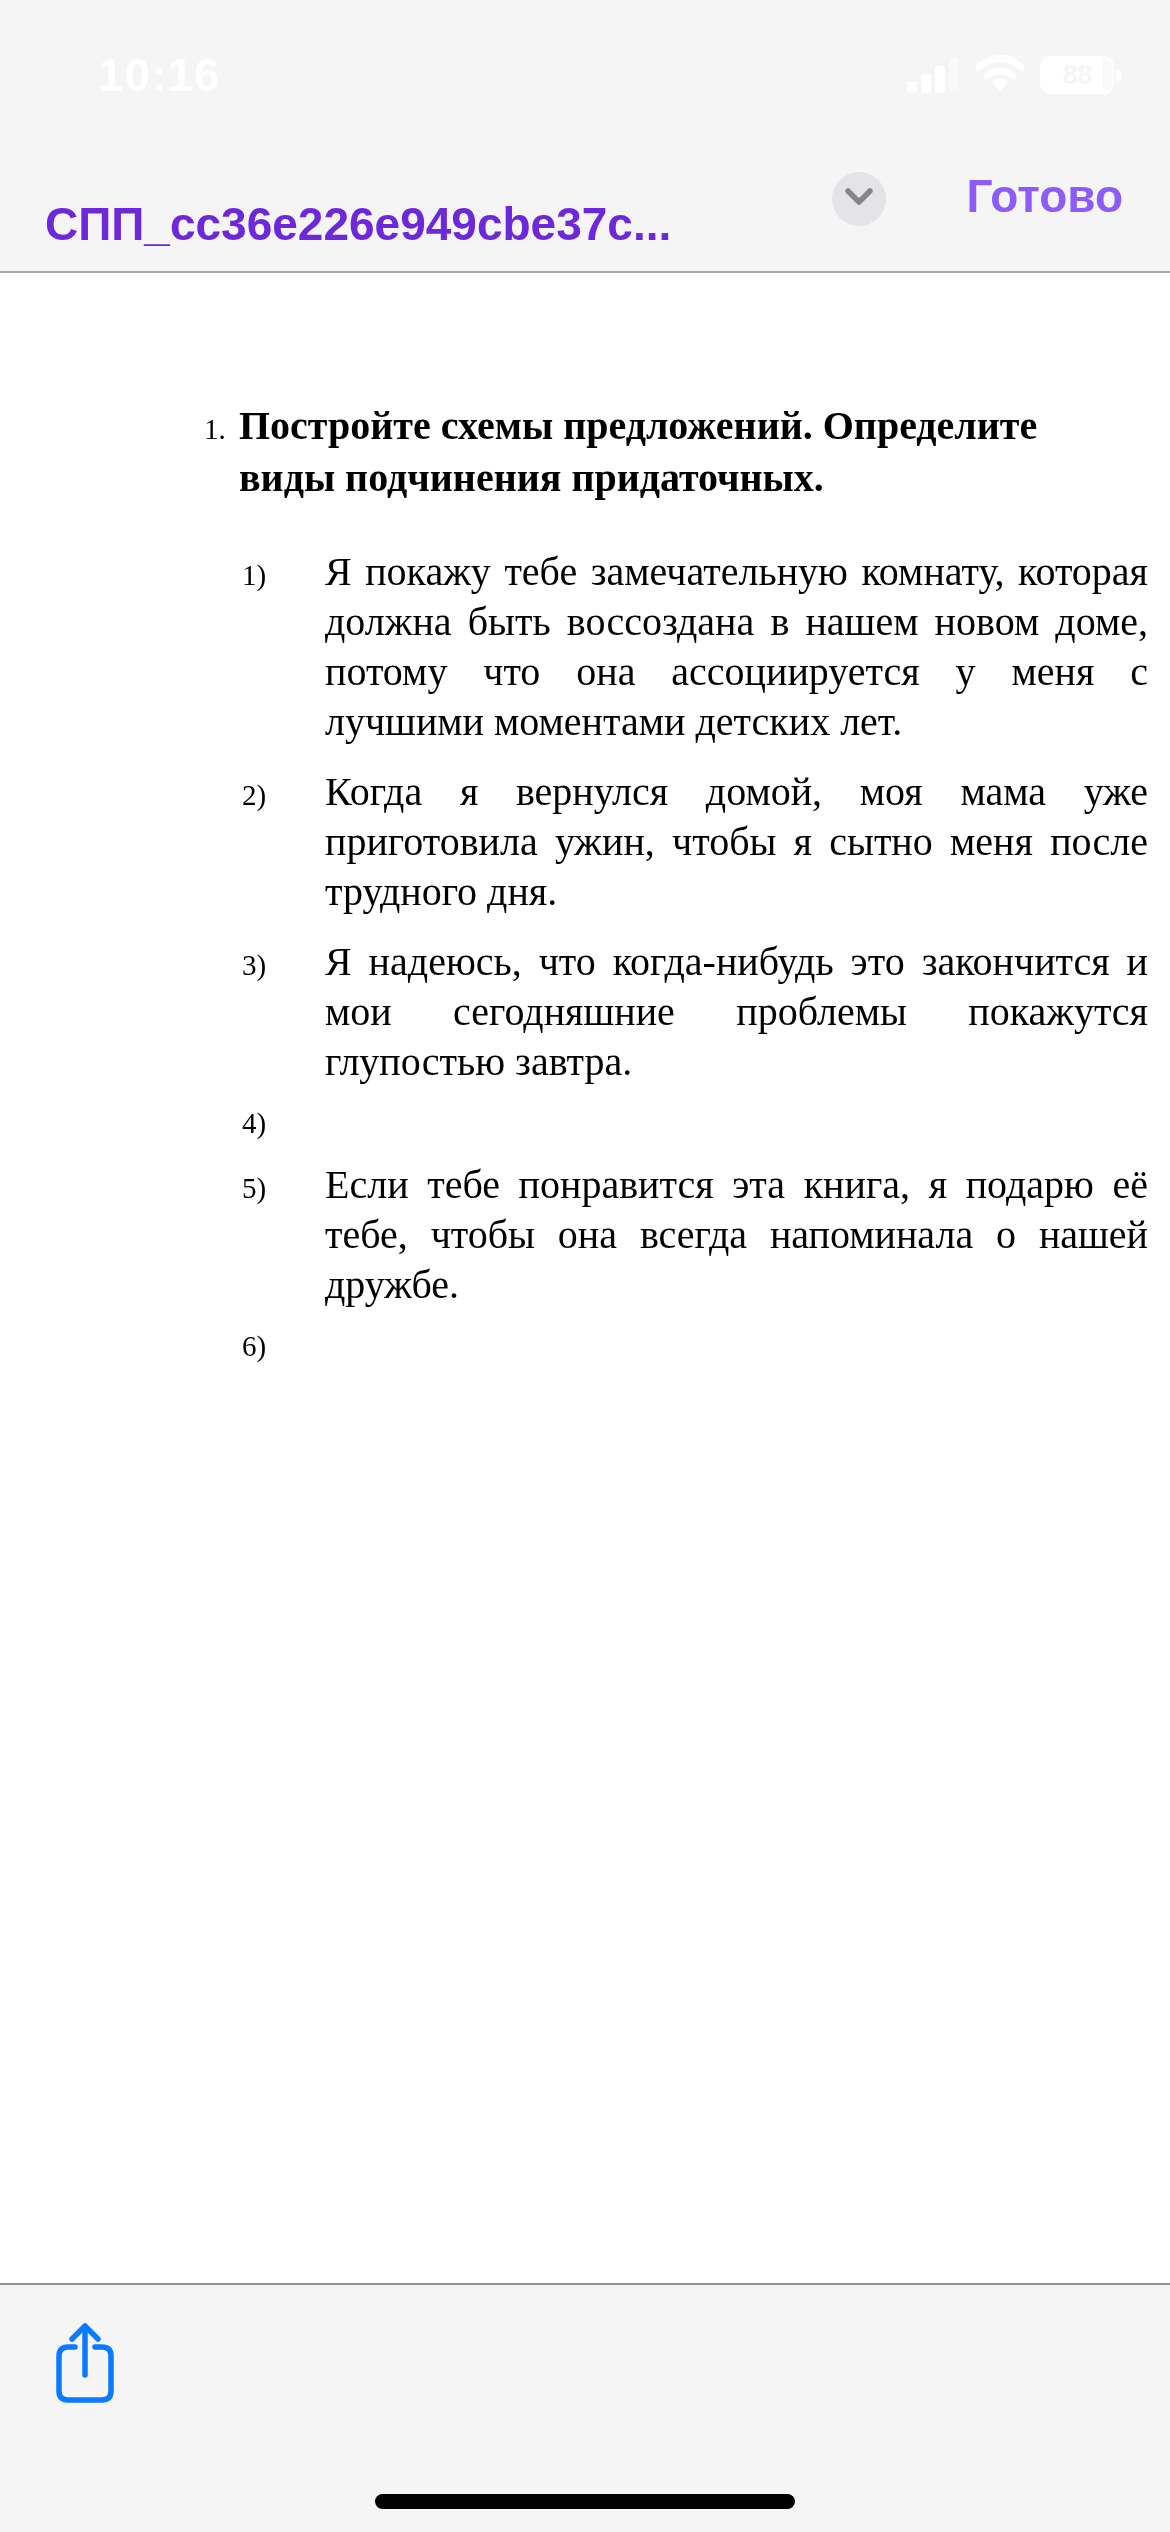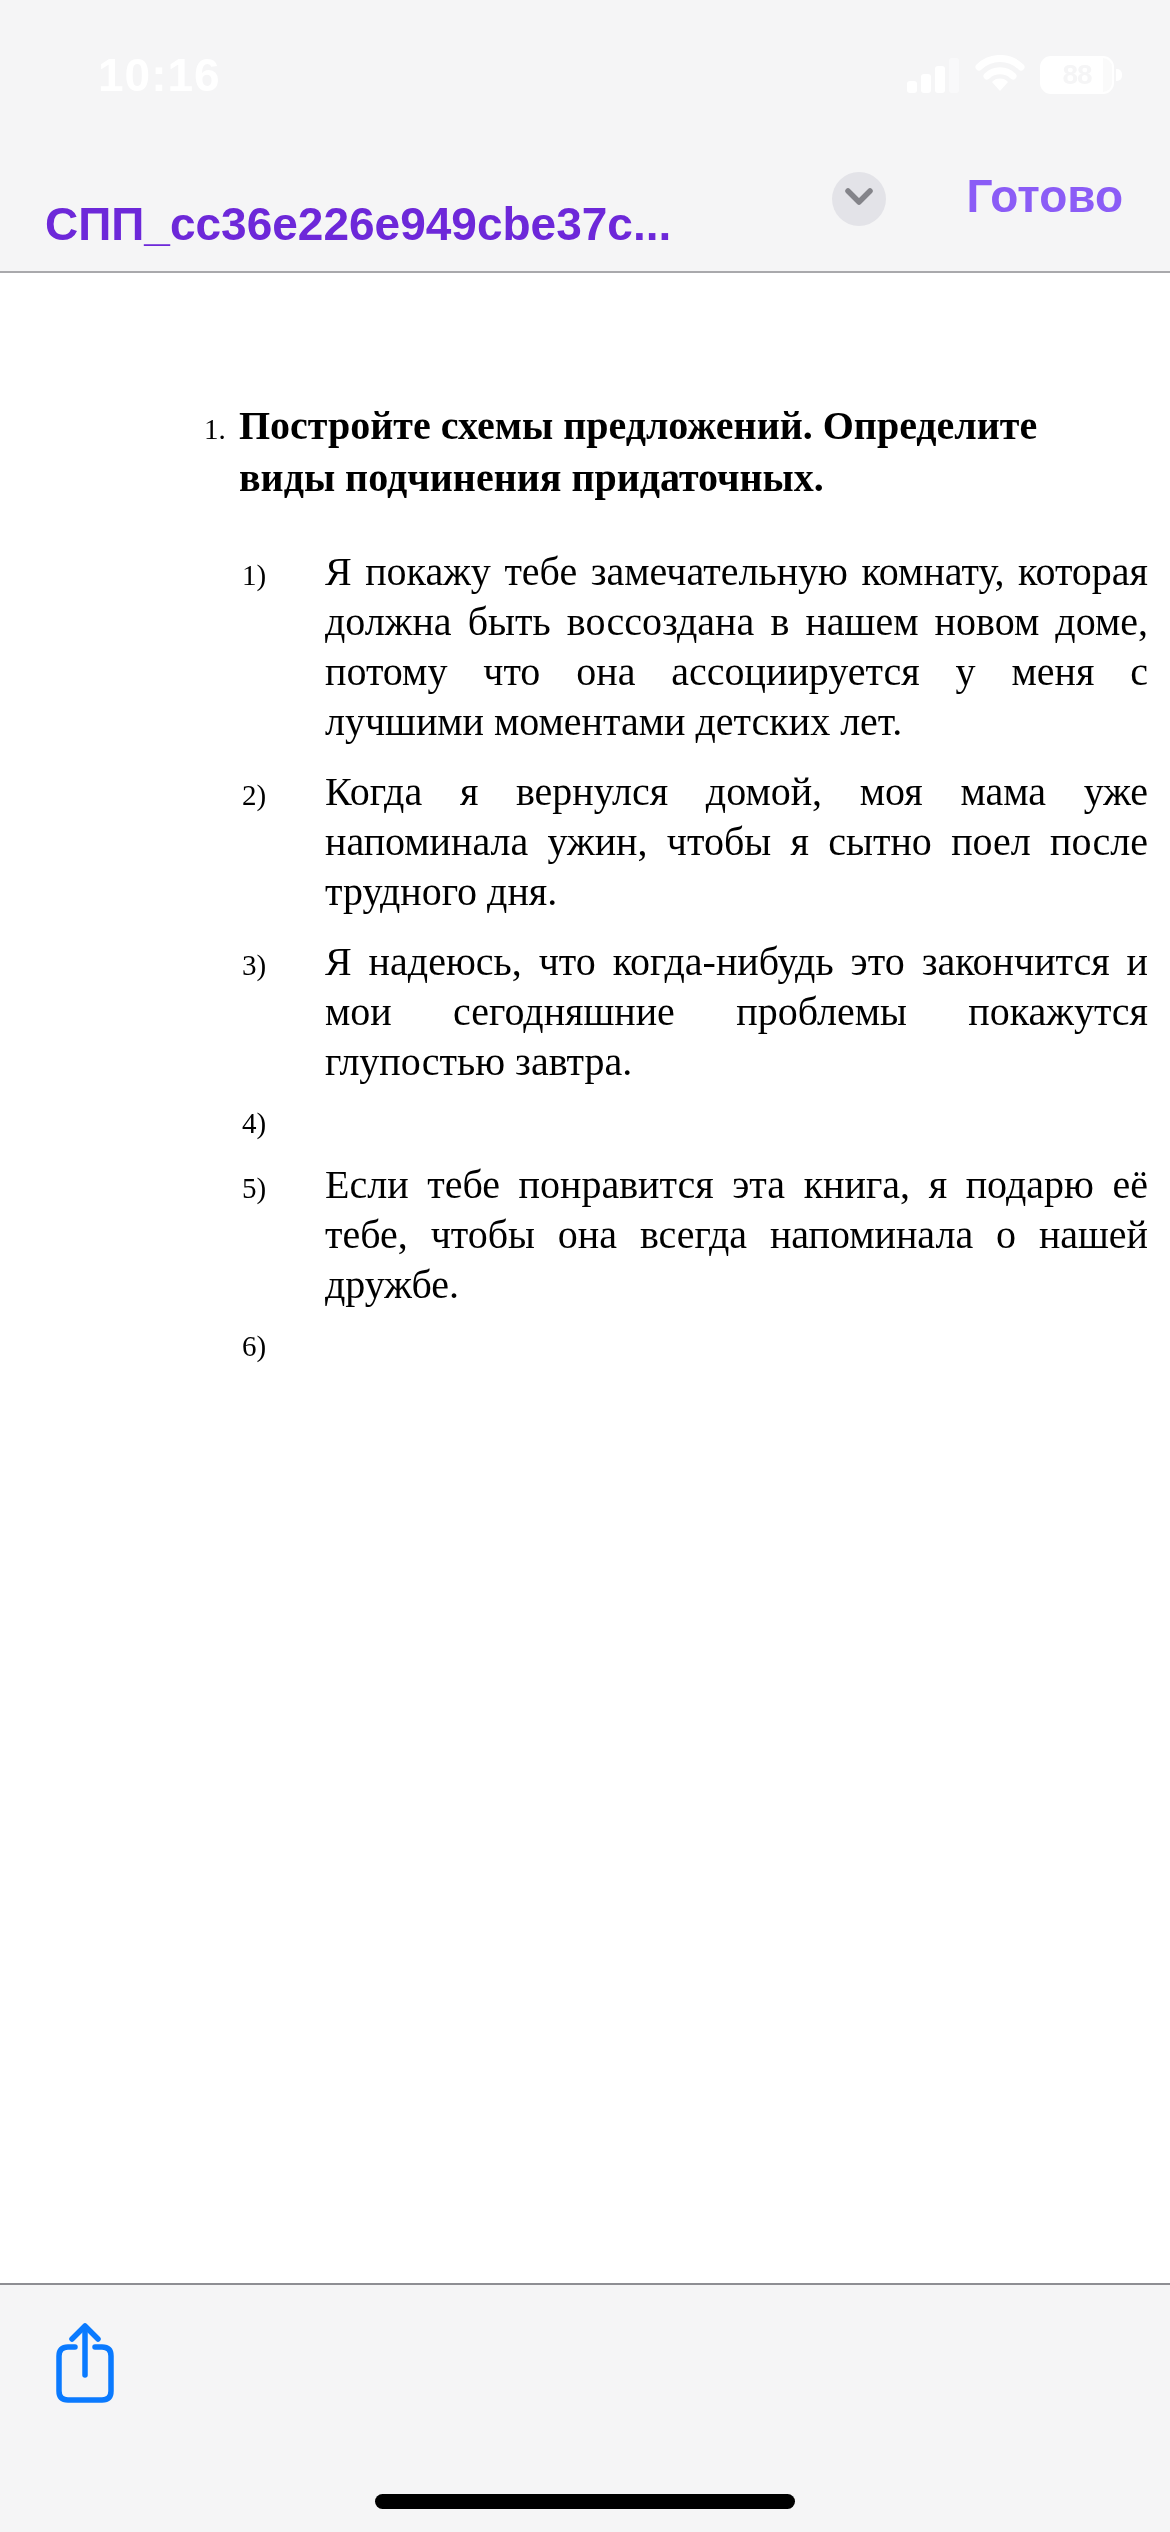--- a/index.html
+++ b/index.html
@@ -156,21 +156,21 @@
 
   <div class="exercise-list">
 
       <div class="exercise-item">
         <span class="i-num">1)</span>
         <span class="i-text">Я покажу тебе замечательную комнату, которая должна быть воссоздана в нашем новом доме, потому что она ассоциируется у меня с лучшими моментами детских лет.</span>
       </div>
 
       <div class="exercise-item">
         <span class="i-num">2)</span>
-        <span class="i-text">Когда я вернулся домой, моя мама уже напоминала ужин, чтобы я сытно поел после трудного дня.</span>
+        <span class="i-text">Когда я вернулся домой, моя мама уже приготовила ужин, чтобы я сытно меня после трудного дня.</span>
       </div>
 
       <div class="exercise-item">
         <span class="i-num">3)</span>
         <span class="i-text">Я надеюсь, что когда-нибудь это закончится и мои сегодняшние проблемы покажутся глупостью завтра.</span>
       </div>
 
       <div class="exercise-item">
         <span class="i-num">4)</span>
       </div>

